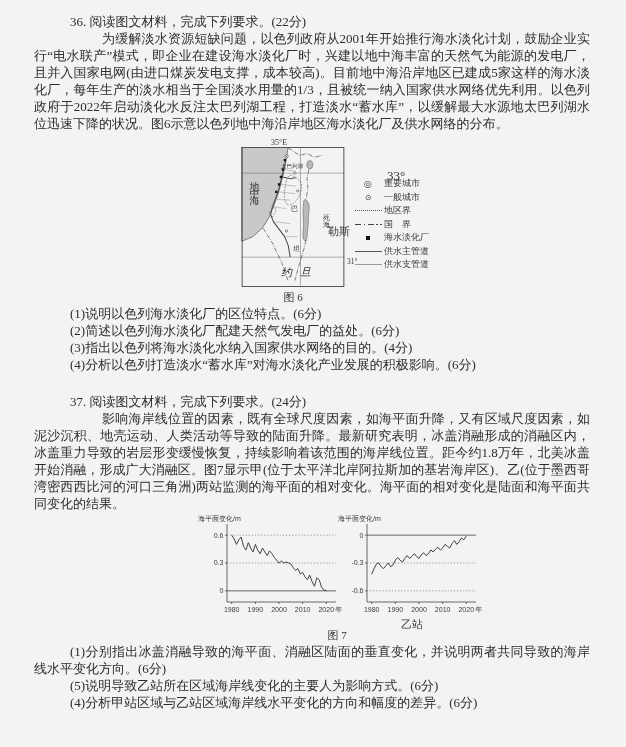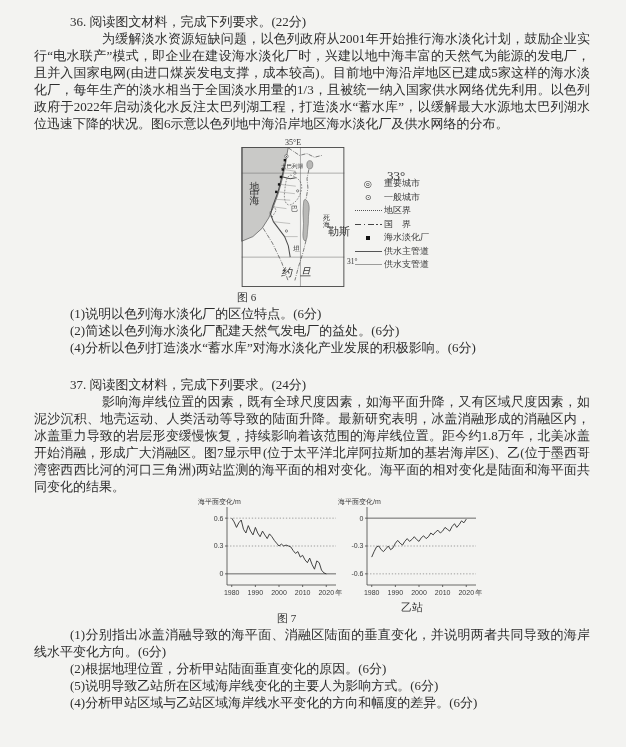--- a/index.html
+++ b/index.html
@@ -35,21 +35,21 @@
           font-family:"Liberation Sans","DejaVu Sans",sans-serif;color:#3a3a3a;}
   .lg-row{display:flex;align-items:center;}
   .sym{width:32px;flex:0 0 32px;display:flex;align-items:center;justify-content:center;height:13px;}
   .sym-circle{font-size:9.5px;line-height:9px;}
   .sym-circle.small{font-size:8px;}
   .sym-dotted{width:27px;height:0;border-top:1.4px dotted #555;}
   .sym-dashdot{width:27px;height:1.2px;background:repeating-linear-gradient(90deg,#444 0 6px,transparent 6px 8.5px,#444 8.5px 10px,transparent 10px 12.5px);}
   .sym-square{width:4px;height:4px;background:#111;}
   .sym-line{width:27px;height:0;border-top:1.7px solid #555;}
   .sym-line.thin{border-top:1px solid #9c9c9a;}
-  .fig-caption{position:absolute;font-size:11px;color:#333;}
+  .fig-caption{position:absolute;text-align:center;font-size:11px;color:#333;}
 
   
   .fig7{position:relative;height:128px;margin:2px 0 1px;}
   .chart-block{position:absolute;top:0;width:150px;}
   .chart-a{left:163px;} .chart-b{left:303px;}
   .chart-block svg{display:block;}
   .chart-caption{width:150px;text-align:center;font-size:11px;margin-top:-2px;color:#333;}
   .cl{font-size:7px;fill:#3a3a3a;font-family:"Liberation Sans","DejaVu Sans",sans-serif;}
   .axis{stroke:#444;stroke-width:.8;fill:none;}
   .grid-dot{stroke:#666;stroke-width:.6;stroke-dasharray:1.3 1.8;fill:none;}
@@ -59,21 +59,21 @@
 <body>
 
 <div class="page">
 
   <section>
     <p class="q-head">36. 阅读图文材料，完成下列要求。(22分)</p>
     <p class="para">为缓解淡水资源短缺问题，以色列政府从2001年开始推行海水淡化计划，鼓励企业实行“电水联产”模式，即企业在建设海水淡化厂时，兴建以地中海丰富的天然气为能源的发电厂，且并入国家电网(由进口煤炭发电支撑，成本较高)。目前地中海沿岸地区已建成5家这样的海水淡化厂，每年生产的淡水相当于全国淡水用量的1/3，且被统一纳入国家供水网络优先利用。以色列政府于2022年启动淡化水反注太巴列湖工程，打造淡水“蓄水库”，以缓解最大水源地太巴列湖水位迅速下降的状况。图6示意以色列地中海沿岸地区海水淡化厂及供水网络的分布。</p>
 
     <div class="fig6">
       <div class="map-wrap">
-        <div class="map-label" style="left:48px;top:-11px;font-size:8px;">35°E</div>
+        <div class="map-label" style="left:34px;top:-11px;font-size:8px;">35°E</div>
         <div class="map-label" style="left:110px;top:22px;font-size:13px;margin-left:40px;">33°</div>
         <div class="map-label" style="left:110px;top:108px;font-size:7.5px;">31°</div>
         <div class="map-label v-label" style="left:9px;top:28px;font-size:10px;letter-spacing:7px;">地中海</div>
         <div class="map-label" style="left:44px;top:13px;font-size:5.5px;">太巴列湖</div>
         <div class="map-label" style="left:54px;top:56px;font-size:7px;">巴</div>
         <div class="map-label" style="left:47px;top:78px;font-size:11px;margin-left:44px;">勒斯</div>
         <div class="map-label" style="left:56px;top:96px;font-size:7px;">坦</div>
         <div class="map-label v-label" style="left:80px;top:64px;font-size:7px;letter-spacing:6px;">死海</div>
         <div class="map-label" style="left:44px;top:119px;font-size:11px;letter-spacing:8px;font-style:italic;">约旦</div>
         <svg viewBox="0 0 110 150">
@@ -155,20 +155,21 @@
             </span>
           <span>供水支管道</span>
         </div>
       </div>
 
       <div class="fig-caption" style="left:203px;width:112px;top:156px;">图 6</div>
     </div>
 
     <p class="sub">(1)说明以色列海水淡化厂的区位特点。(6分)</p>
     <p class="sub">(2)简述以色列海水淡化厂配建天然气发电厂的益处。(6分)</p>
+    <p class="sub">(3)指出以色列将海水淡化水纳入国家供水网络的目的。(4分)</p>
     <p class="sub">(4)分析以色列打造淡水“蓄水库”对海水淡化产业发展的积极影响。(6分)</p>
   </section>
 
   <div class="gap"></div>
 
   <section>
     <p class="q-head">37. 阅读图文材料，完成下列要求。(24分)</p>
     <p class="para">影响海岸线位置的因素，既有全球尺度因素，如海平面升降，又有区域尺度因素，如泥沙沉积、地壳运动、人类活动等导致的陆面升降。最新研究表明，冰盖消融形成的消融区内，冰盖重力导致的岩层形变缓慢恢复，持续影响着该范围的海岸线位置。距今约1.8万年，北美冰盖开始消融，形成广大消融区。图7显示甲(位于太平洋北岸阿拉斯加的基岩海岸区)、乙(位于墨西哥湾密西西比河的河口三角洲)两站监测的海平面的相对变化。海平面的相对变化是陆面和海平面共同变化的结果。</p>
 
     <div class="fig7">
@@ -226,18 +227,17 @@
             <text class="cl" x="129.27272727272728" y="98" text-anchor="middle">2020</text>
             <text class="cl" x="138.27272727272728" y="98">年</text>
             <polyline class="series" points="34.7,60.1 37.1,54.6 39.5,49.9 41.8,49.0 44.2,52.7 46.5,54.6 48.9,51.8 51.3,49.0 53.6,52.7 56.0,50.9 58.4,46.2 60.7,43.4 63.1,46.2 65.5,48.1 67.8,44.4 70.2,41.6 72.5,44.4 74.9,42.5 77.3,39.7 79.6,42.5 82.0,44.4 84.4,40.6 86.7,38.8 89.1,41.6 91.5,39.7 93.8,36.0 96.2,37.9 98.5,35.1 100.9,33.2 103.3,36.0 105.6,34.1 108.0,30.4 110.4,32.3 112.7,34.1 115.1,29.5 117.5,26.7 119.8,30.4 122.2,27.6 124.5,23.9 126.9,25.8 129.3,22.1"></polyline>
           </svg>
         <div class="chart-caption">乙站</div>
       </div>
       <div class="fig-caption" style="left:243px;width:120px;top:113px;">图 7</div>
     </div>
 
     <p class="sub">(1)分别指出冰盖消融导致的海平面、消融区陆面的垂直变化，并说明两者共同导致的海岸线水平变化方向。(6分)</p>
-    <p class="sub">(2)根据地理位置，分析甲站陆面垂直变化的原因。(6分)</p>
     <p class="sub">(5)说明导致乙站所在区域海岸线变化的主要人为影响方式。(6分)</p>
     <p class="sub">(4)分析甲站区域与乙站区域海岸线水平变化的方向和幅度的差异。(6分)</p>
   </section>
 
 </div>
 
 </body></html>

